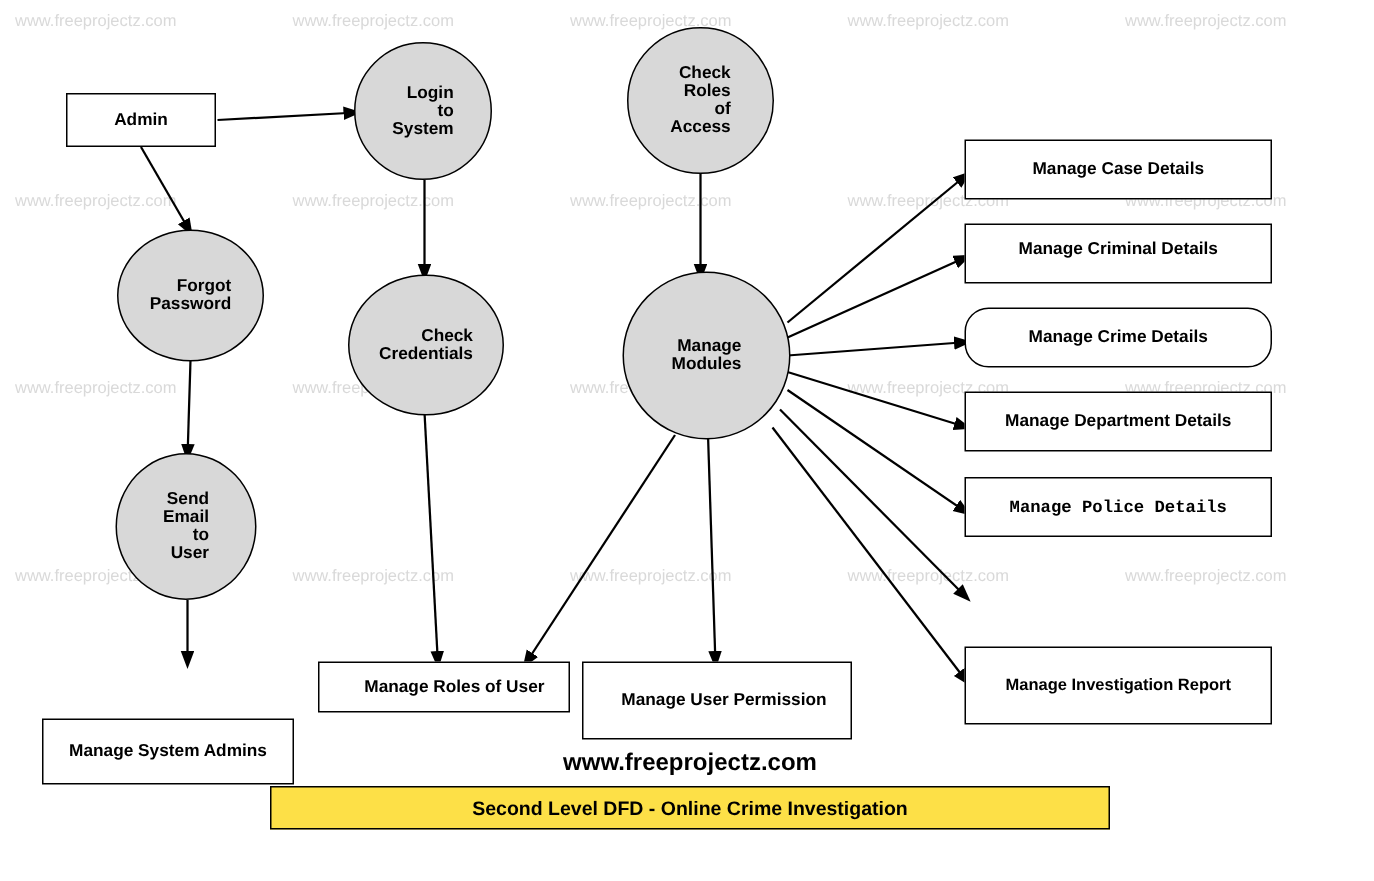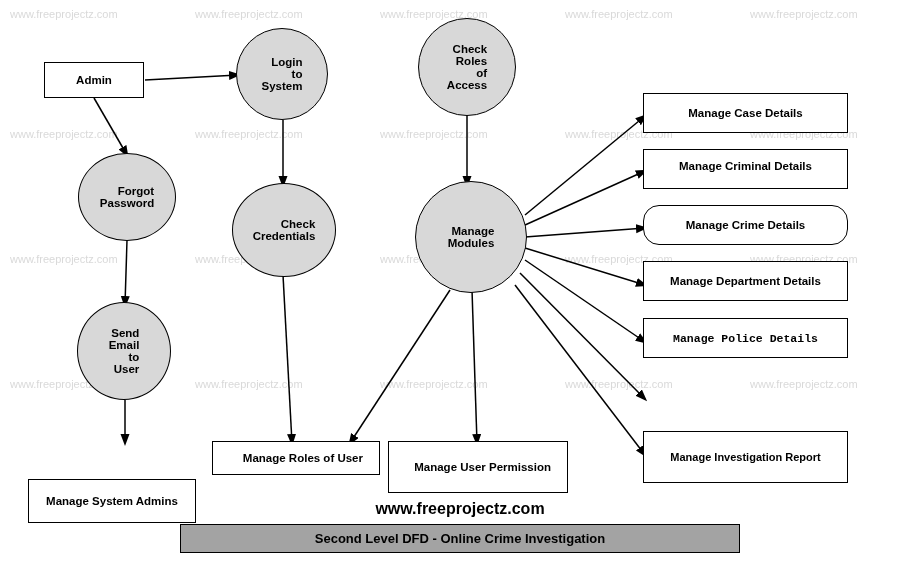--- a/index.html
+++ b/index.html
@@ -70,21 +70,21 @@
     .footer-title {
       position: absolute;
       text-align: center;
       font-size: 16px;
       font-weight: bold;
       color: #000;
     }
 
     .footer-subtitle {
       position: absolute;
-      background: #a3a3a3;
+      background: #fde047;
       border: 1.5px solid #000;
       text-align: center;
       font-size: 13px;
       font-weight: bold;
       padding: 6px 10px;
     }
   </style>
 </head>
 <body>
 

